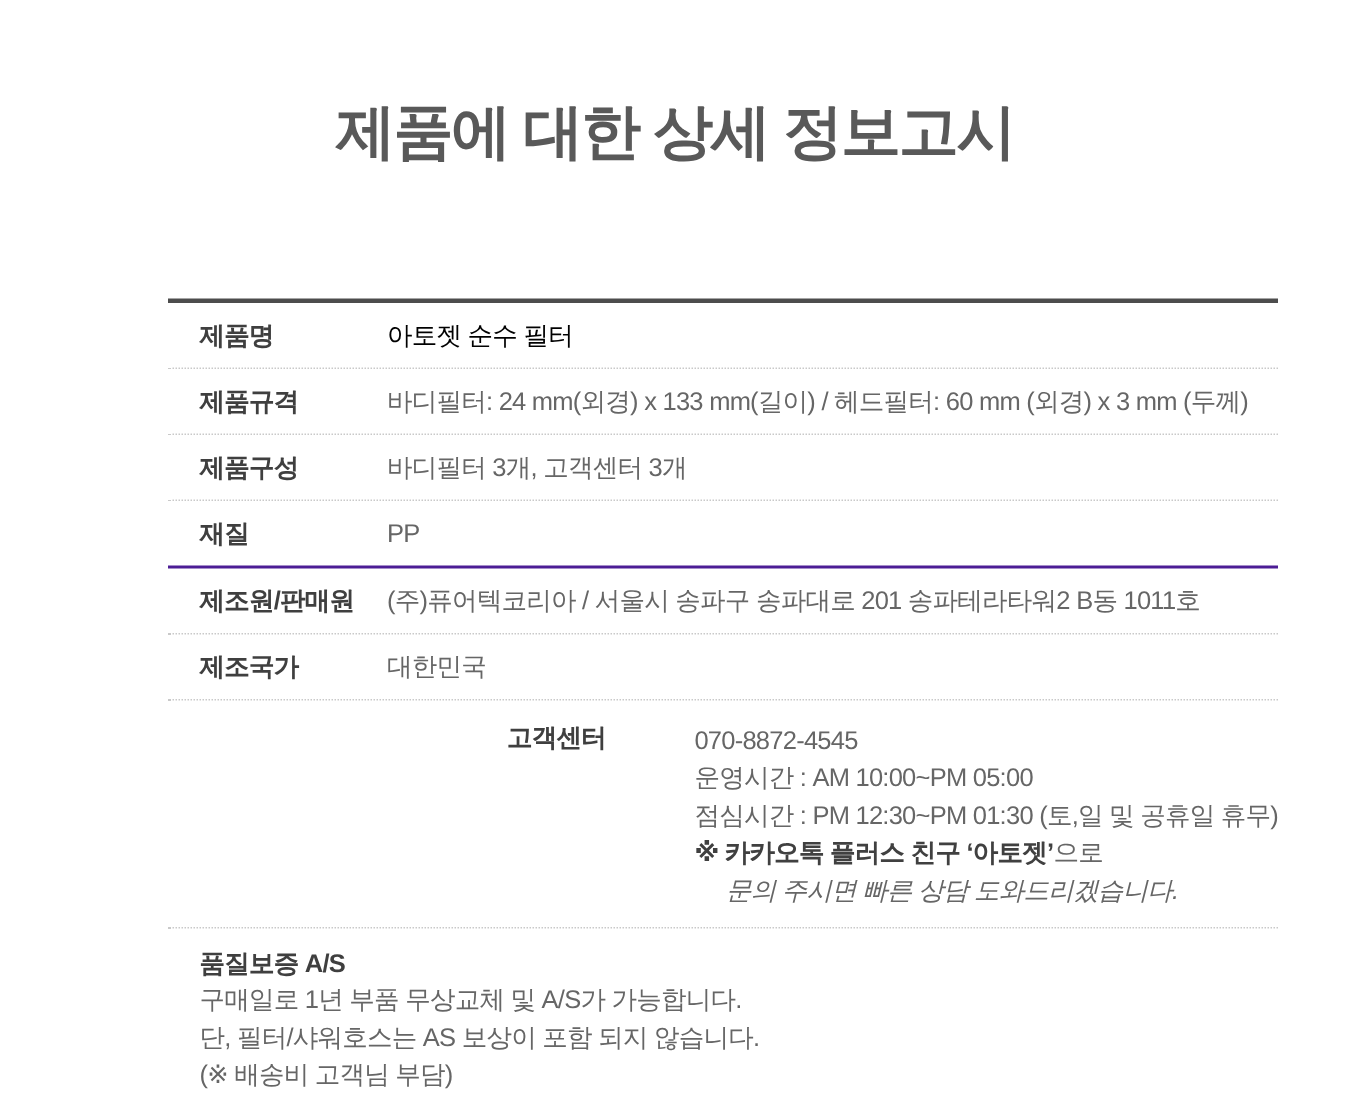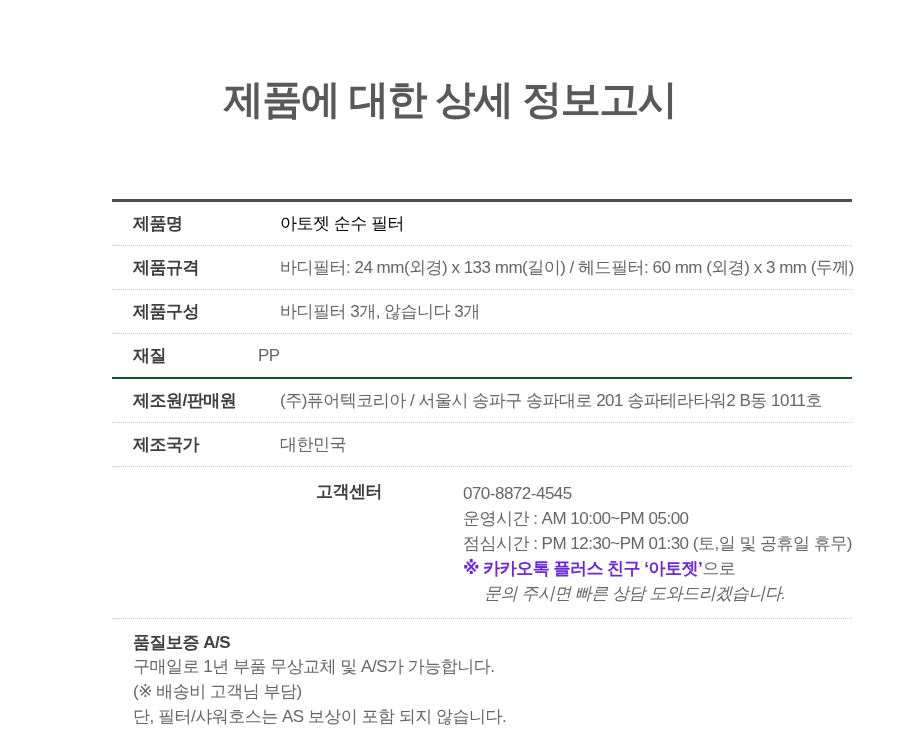--- a/index.html
+++ b/index.html
@@ -6,21 +6,21 @@
   html, body {
     width: 900px; height: 735px;
     background: #ffffff;
     font-family: "Liberation Sans", "DejaVu Sans", sans-serif;
     overflow: hidden;
   }
   .page { width: 900px; height: 735px; position: relative; }
 
   .page-title {
     position: absolute;
-    top: 72px; left: 0; width: 900px;
+    top: 60px; left: 0; width: 900px;
     text-align: center;
     font-size: 40px;
     font-weight: 800;
     letter-spacing: -1.5px;
     color: #595959;
     word-break: keep-all;
   }
 
   .info-table {
     position: absolute;
@@ -29,22 +29,22 @@
     width: 740px;
     border-top: 3px solid #4d4d4d;
     color: #666666;
   }
 
   .row {
     display: flex;
     align-items: flex-start;
     padding: 11px 0 10px 21px;
   }
-  .row.dotted { border-bottom: 1px dotted #c9c9c9; gap: 22px; }
-  .row.strong { border-bottom: 2px solid #14532d; }
+  .row.dotted { border-bottom: 1px dotted #c9c9c9; }
+  .row.strong { border-bottom: 2px solid #4c1d95; }
 
   .row-label {
     width: 125px;
     flex-shrink: 0;
     font-size: 17px;
     line-height: 22px;
     font-weight: 700;
     color: #3f3f3f;
     letter-spacing: -0.5px;
     word-break: keep-all;
@@ -53,21 +53,21 @@
     font-size: 17px;
     line-height: 22px;
     color: #666666;
     letter-spacing: -0.5px;
     word-break: keep-all;
     white-space: nowrap;
   }
   .row-value.multiline { white-space: normal; line-height: 25px; }
   .row-value .vline { display: block; white-space: nowrap; }
   .accent { font-weight: 500; }
-  .bold-part { font-weight: 700; color: #6d28d9; }
+  .bold-part { font-weight: 700; color: #404040; }
   .indent { padding-left: 21px; font-style: italic; }
   .cc-row { padding-top: 14px; padding-bottom: 12px; justify-content: flex-end; }
   .warranty-row { padding-top: 13px; padding-bottom: 12px; flex-direction: column; }
 </style>
 </head>
 <body>
 
 <div class="page">
 
   <h1 class="page-title">제품에 대한 상세 정보고시</h1>
@@ -79,21 +79,21 @@
       <div class="row-value accent" style="color:#000000;">아토젯 순수 필터</div>
     </div>
 
     <div class="row dotted">
       <div class="row-label">제품규격</div>
       <div class="row-value">바디필터: 24 mm(외경) x 133 mm(길이) / 헤드필터: 60 mm (외경) x 3 mm (두께)</div>
     </div>
 
     <div class="row dotted">
       <div class="row-label">제품구성</div>
-      <div class="row-value">바디필터 3개, 않습니다 3개</div>
+      <div class="row-value">바디필터 3개, 고객센터 3개</div>
     </div>
 
     <div class="row strong">
       <div class="row-label">재질</div>
       <div class="row-value">PP</div>
     </div>
 
     <div class="row dotted">
       <div class="row-label">제조원/판매원</div>
       <div class="row-value">(주)퓨어텍코리아 / 서울시 송파구 송파대로 201 송파테라타워2 B동 1011호</div>
@@ -112,19 +112,19 @@
         <span class="vline">점심시간 : PM 12:30~PM 01:30 (토,일 및 공휴일 휴무)</span>
         <span class="vline"><span class="bold-part">※ 카카오톡 플러스 친구 ‘아토젯’</span><span>으로</span></span>
         <span class="vline indent">문의 주시면 빠른 상담 도와드리겠습니다.</span>
       </div>
     </div>
 
     <div class="row strong warranty-row">
       <div class="row-label">품질보증 A/S</div>
       <div class="row-value multiline">
         <span class="vline">구매일로 1년 부품 무상교체 및  A/S가 가능합니다.</span>
+        <span class="vline">단, 필터/샤워호스는 AS 보상이 포함 되지 않습니다.</span>
         <span class="vline">(※ 배송비 고객님 부담)</span>
-        <span class="vline">단, 필터/샤워호스는 AS 보상이 포함 되지 않습니다.</span>
       </div>
     </div>
 
   </div>
 </div>
 
 </body></html>

